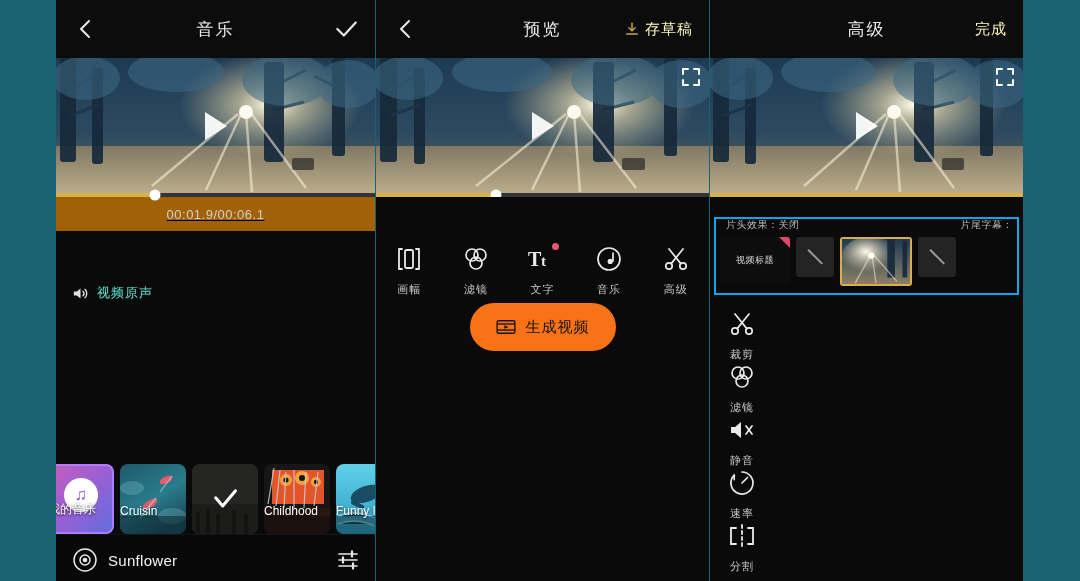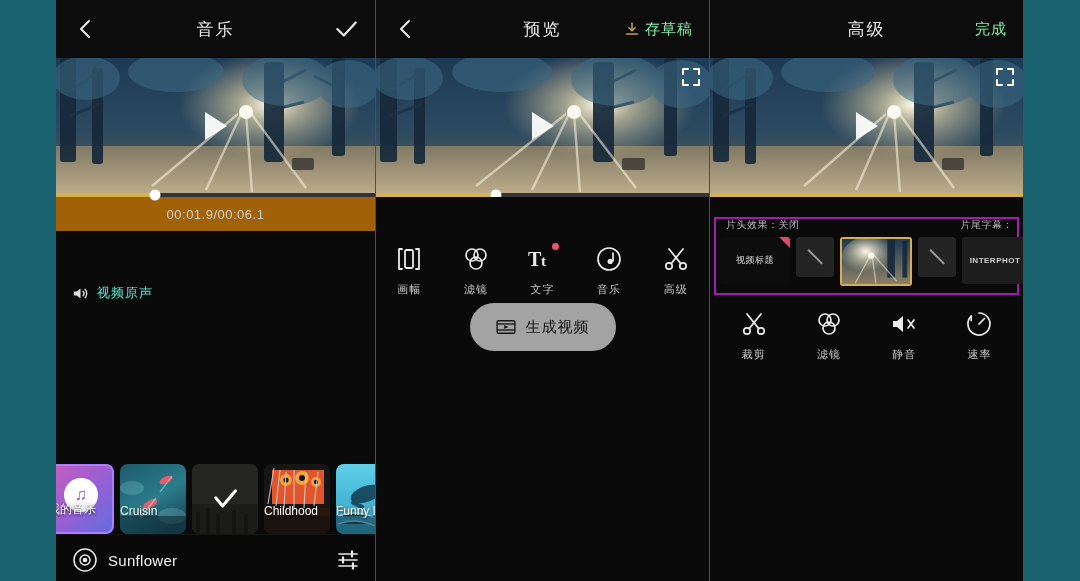--- a/index.html
+++ b/index.html
@@ -4,37 +4,37 @@
 <style>
   * { box-sizing: border-box; margin: 0; padding: 0; }
   html, body {
     width: 1080px; height: 581px;
     background: #1a6270;
     font-family: "Liberation Sans", "DejaVu Sans", sans-serif;
     overflow: hidden;
   }
   .stage { position: relative; width: 1080px; height: 581px; background: #1a6270; }
 
-  .panel { position: absolute; top: 0; height: 581px; background: #0a0a0a; overflow: hidden; }
+  .panel { position: absolute; top: 0; height: 581px; background: #0a0a0a; overflow: hidden; text-decoration: underline; }
   #panel-music { left: 56px; width: 319px; }
   #panel-preview { left: 376px; width: 333px; }
   #panel-advanced { left: 710px; width: 313px; }
 
   
   .hdr {
     position: relative; height: 58px; width: 100%;
     display: flex; align-items: center; justify-content: center;
     background: #0c0c0c;
   }
   .hdr-title { color: #e9e9e9; font-size: 17px; letter-spacing: 2px; }
   .hdr-left { position: absolute; left: 18px; top: 50%; transform: translateY(-50%);
               width: 24px; height: 24px; }
   .hdr-right { position: absolute; right: 16px; top: 50%; transform: translateY(-50%);
                display: flex; align-items: center; gap: 5px; }
-  .hdr-right-label { color: #86efac; font-size: 15px; letter-spacing: 1px; }
+  .hdr-right-label { color: #fef9c3; font-size: 15px; letter-spacing: 1px; }
   .hdr-check { width: 26px; height: 26px; }
 
   
   .video {
     position: relative; width: 100%; height: 135px; overflow: hidden;
     background: #12202c;
   }
   .video-art { position: absolute; inset: 0; }
   .play-btn {
     position: absolute; left: 50%; top: 50%; transform: translate(-50%,-50%);
@@ -107,29 +107,29 @@
   .tool { display: flex; flex-direction: column; align-items: center; gap: 8px; position: relative; width: 52px; }
   .tool-ic { width: 30px; height: 30px; position: relative; }
   .tool-label { color: #c9c9c9; font-size: 11px; letter-spacing: 1px; }
   .tool-dot {
     position: absolute; right: -2px; top: -1px; width: 7px; height: 7px;
     border-radius: 50%; background: #e8566e;
   }
   .gen-btn {
     position: absolute; left: 50%; transform: translateX(-50%); top: 106px;
     height: 48px; min-width: 141px; padding: 6px 26px; border-radius: 24px;
-    background: #a3a3a3; display: flex; align-items: center; justify-content: center; gap: 10px;
+    background: #f97316; display: flex; align-items: center; justify-content: center; gap: 10px;
   }
   .gen-btn-label { color: #111; font-size: 15px; letter-spacing: 1px; }
 
   
   .p3-body { position: relative; height: 354px; background: #0a0a0a; }
   .tl-box {
     position: absolute; left: 4px; top: 20px; width: 305px; height: 78px;
-    border: 2px solid #a21caf;
+    border: 2px solid #0ea5e9;
   }
   .tl-caption-l { position: absolute; left: 10px; top: -1px; color: #b9b9b9; font-size: 10px; letter-spacing: .5px; }
   .tl-caption-r { position: absolute; right: 4px; top: -1px; color: #b9b9b9; font-size: 10px; letter-spacing: .5px; }
   .tl-track {
     position: absolute; left: 4px; top: 18px; right: 2px; height: 52px;
     display: flex; align-items: flex-start; gap: 6px;
   }
   .tl-clip { position: relative; height: 47px; border-radius: 3px; overflow: hidden; flex: 0 0 auto; background: #1b1b1b; }
   .tl-clip.title { width: 70px; background: #0d0d0d; }
   .tl-clip.trans { width: 38px; height: 40px; background: #242424; }
@@ -141,21 +141,21 @@
                    color: #d8d8d8; font-size: 9px; letter-spacing: .5px; }
   .tl-clip-label.wm { color: #cfcfcf; font-weight: bold; font-size: 8px; }
   .tl-corner {
     position: absolute; right: 0; top: 0; width: 0; height: 0;
     border-top: 11px solid #e0486a; border-left: 11px solid transparent;
   }
   .trans-slash { position: absolute; left: 50%; top: 50%; transform: translate(-50%,-50%) rotate(-45deg);
                  width: 1.5px; height: 20px; background: #9a9a9a; }
   .p3-tools {
     position: absolute; left: 0; top: 112px; width: 100%;
-    display: flex; justify-content: space-around; align-items: flex-start; padding: 0 6px;
+    display: flex; justify-content: space-around; align-items: flex-start; padding: 0 6px; flex-direction: column;
   }
 </style>
 </head>
 <body>
 
 <div class="stage">
 
   <div class="panel" id="panel-music">
 
     <div class="hdr">
@@ -640,23 +640,20 @@
                   <path d="M34 18 L58 46"></path>
               </g>
               <circle cx="31" cy="18" r="3.4" fill="#fffdf2"></circle>
             </svg>
           </div>
 
           <div class="tl-clip trans">
             <span class="trans-slash"></span>
           </div>
 
-          <div class="tl-clip end">
-            <span class="tl-clip-label wm">INTERPHOT</span>
-          </div>
         </div>
       </div>
 
       <div class="p3-tools">
 
         <div class="tool">
           <svg class="tool-ic" viewBox="0 0 30 30" fill="none" stroke="#eaeaea" stroke-width="1.7" stroke-linecap="round">
             <circle cx="8" cy="22" r="3.2"></circle>
               <circle cx="22" cy="22" r="3.2"></circle>
             <path d="M10.2 19.6 L22 5"></path>
@@ -686,17 +683,25 @@
 
         <div class="tool">
           <svg class="tool-ic" viewBox="0 0 30 30" fill="none" stroke="#eaeaea" stroke-width="1.7" stroke-linecap="round">
             <path d="M15 4 a11 11 0 1 1 -7.8 3.2"></path>
             <path d="M7.2 7.2 v4.4"></path>
             <path d="M15 15 L20.5 9.5"></path>
           </svg>
           <span class="tool-label">速率</span>
         </div>
 
+        <div class="tool">
+          <svg class="tool-ic" viewBox="0 0 30 30" fill="none" stroke="#eaeaea" stroke-width="1.8" stroke-linecap="round">
+            <path d="M9 7 H4 V23 H9"></path>
+              <path d="M21 7 H26 V23 H21"></path>
+            <line x1="15" y1="4" x2="15" y2="26" stroke-dasharray="3 3"></line>
+          </svg>
+          <span class="tool-label">分割</span>
+        </div>
       </div>
     </div>
   </div>
 
 </div>
 
 </body></html>

